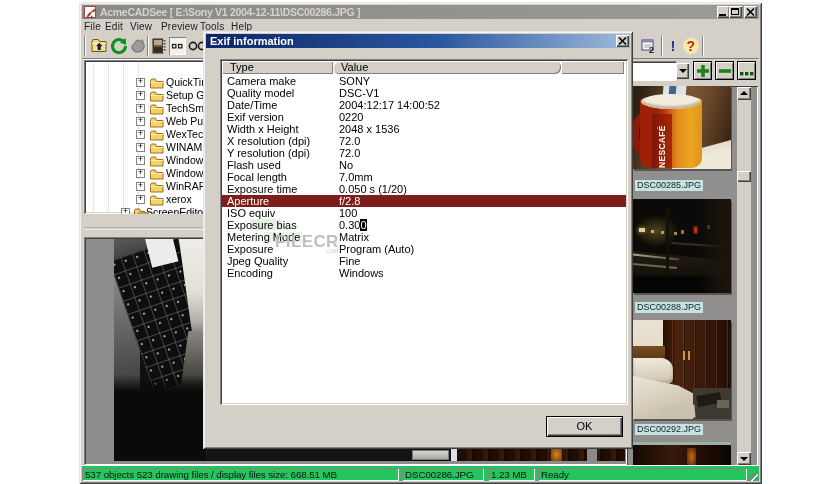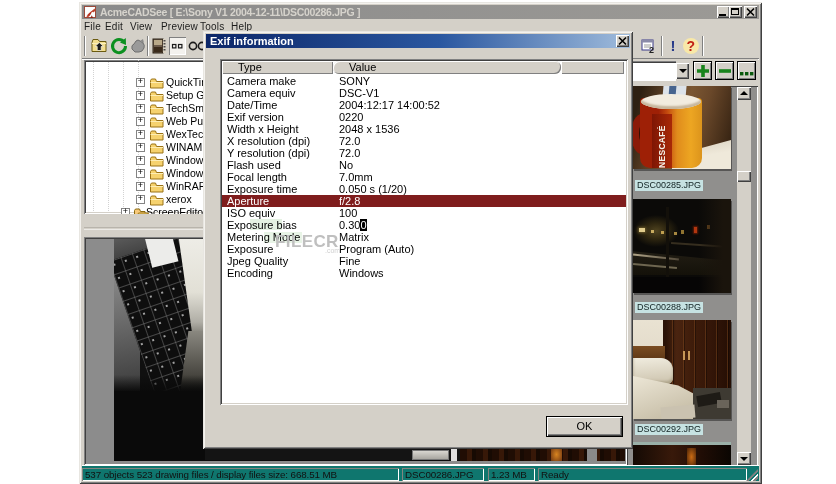--- a/index.html
+++ b/index.html
@@ -68,38 +68,38 @@
   font-size:9px; line-height:11px; padding:0 2px; letter-spacing:0px; }
 .grnbtn { top:2px; width:19px; height:19px; background:#d4d0c8; border:1px solid #000;
   box-shadow: inset 1px 1px 0 #fff, inset -1px -1px 0 #808080; padding:1px 0 0 1px; }
 
 #vsb { position:absolute; right:7px; top:1px; width:14px; bottom:1px;
   background:#d4d0c8; background-image:radial-gradient(#efede8 30%, rgba(0,0,0,0) 30%); background-size:2px 2px; }
 .sbtn { position:absolute; left:0; width:14px; height:13px; background:#d4d0c8;
   box-shadow: inset 1px 1px 0 #fff, inset -1px -1px 0 #404040, inset -2px -2px 0 #808080; }
 .arrow { position:absolute; left:3px; width:0; height:0; border-left:4px solid rgba(0,0,0,0); border-right:4px solid rgba(0,0,0,0); }
 
-#statusbar { position:absolute; left:3px; bottom:3px; width:677px; height:16px; background:#0f766e;
+#statusbar { position:absolute; left:3px; bottom:3px; width:677px; height:16px; background:#22c55e;
   border-top:1px solid #fff; font-size:9.8px; color:#111; letter-spacing:-0.1px; }
 .spanel { position:absolute; top:2px; height:13px; line-height:13px; padding:0 3px;
   box-shadow: inset 1px 1px 0 #848480, inset -1px -1px 0 #fff; white-space:nowrap; overflow:hidden; }
 
 #dialog { position:absolute; left:203px; top:31px; width:430px; height:418px; background:#d4d0c8;
   box-shadow: inset 1px 1px 0 #e8e6e1, inset -1px -1px 0 #404040,
               inset 2px 2px 0 #f4f2ee, inset -2px -2px 0 #808080; }
 #dtitle { position:absolute; left:3px; top:3px; width:424px; height:14px;
   background:linear-gradient(90deg,#0c2668,#2a57a0 55%,#a0bcdc);
   color:#fff; font-weight:bold; font-size:11px; line-height:14px; }
 #dtitle .txt { position:absolute; left:4px; top:0; }
 #list { position:absolute; left:17px; top:28px; width:408px; height:346px; background:#fff;
   box-shadow: inset 1px 1px 0 #808080, inset -1px -1px 0 #fff,
               inset 2px 2px 0 #404040, inset -2px -2px 0 #d4d0c8; overflow:hidden; }
 .hcell { position:absolute; top:2px; height:13px; background:#d4d0c8;
   box-shadow: inset 1px 1px 0 #fff, inset -1px -1px 0 #808080;
-  font-size:11px; line-height:13px; padding-left:16px; color:#000; }
+  font-size:11px; line-height:13px; padding-left:8px; color:#000; }
 .lrow { position:absolute; left:2px; width:404px; height:12px; font-size:11px; line-height:12px; color:#000; }
 .lrow .k { position:absolute; left:5px; }
 .lrow .v { position:absolute; left:117px; }
 .lrow.sel { background:#7f1d1d; color:#fff; }
 #okbtn { position:absolute; left:343px; top:385px; width:77px; height:21px; background:#d4d0c8;
   border:1px solid #000;
   box-shadow: inset 1px 1px 0 #fff, inset -1px -1px 0 #404040, inset -2px -2px 0 #808080;
   font-size:11px; text-align:center; line-height:19px; color:#000; }
 #wm { position:absolute; left:72px; top:201px; color:#bfbfbf; font-weight:bold;
   font-size:17px; letter-spacing:0.4px; }
@@ -417,21 +417,21 @@
     <div class="abs" style="left:30px; top:160px; width:32px; height:11px; background:rgba(195,225,190,0.45);"></div>
     <div class="abs" style="left:44px; top:173px; width:38px; height:11px; background:rgba(195,225,190,0.38);"></div>
     <div class="hcell" style="left:2px; width:111px;">Type</div>
     <div class="hcell" style="left:113px; width:228px;border-radius:6px;">Value</div>
     <div class="hcell" style="left:341px; width:63px; padding:0;"></div>
     <div class="lrow" style="top:16px;">
         <span class="k">Camera make</span>
         <span class="v">SONY</span>
       </div>
     <div class="lrow" style="top:28px;">
-        <span class="k">Camera equiv</span>
+        <span class="k">Quality model</span>
         <span class="v">DSC-V1</span>
       </div>
     <div class="lrow" style="top:40px;">
         <span class="k">Date/Time</span>
         <span class="v">2004:12:17 14:00:52</span>
       </div>
     <div class="lrow" style="top:52px;">
         <span class="k">Exif version</span>
         <span class="v">0220</span>
       </div>

